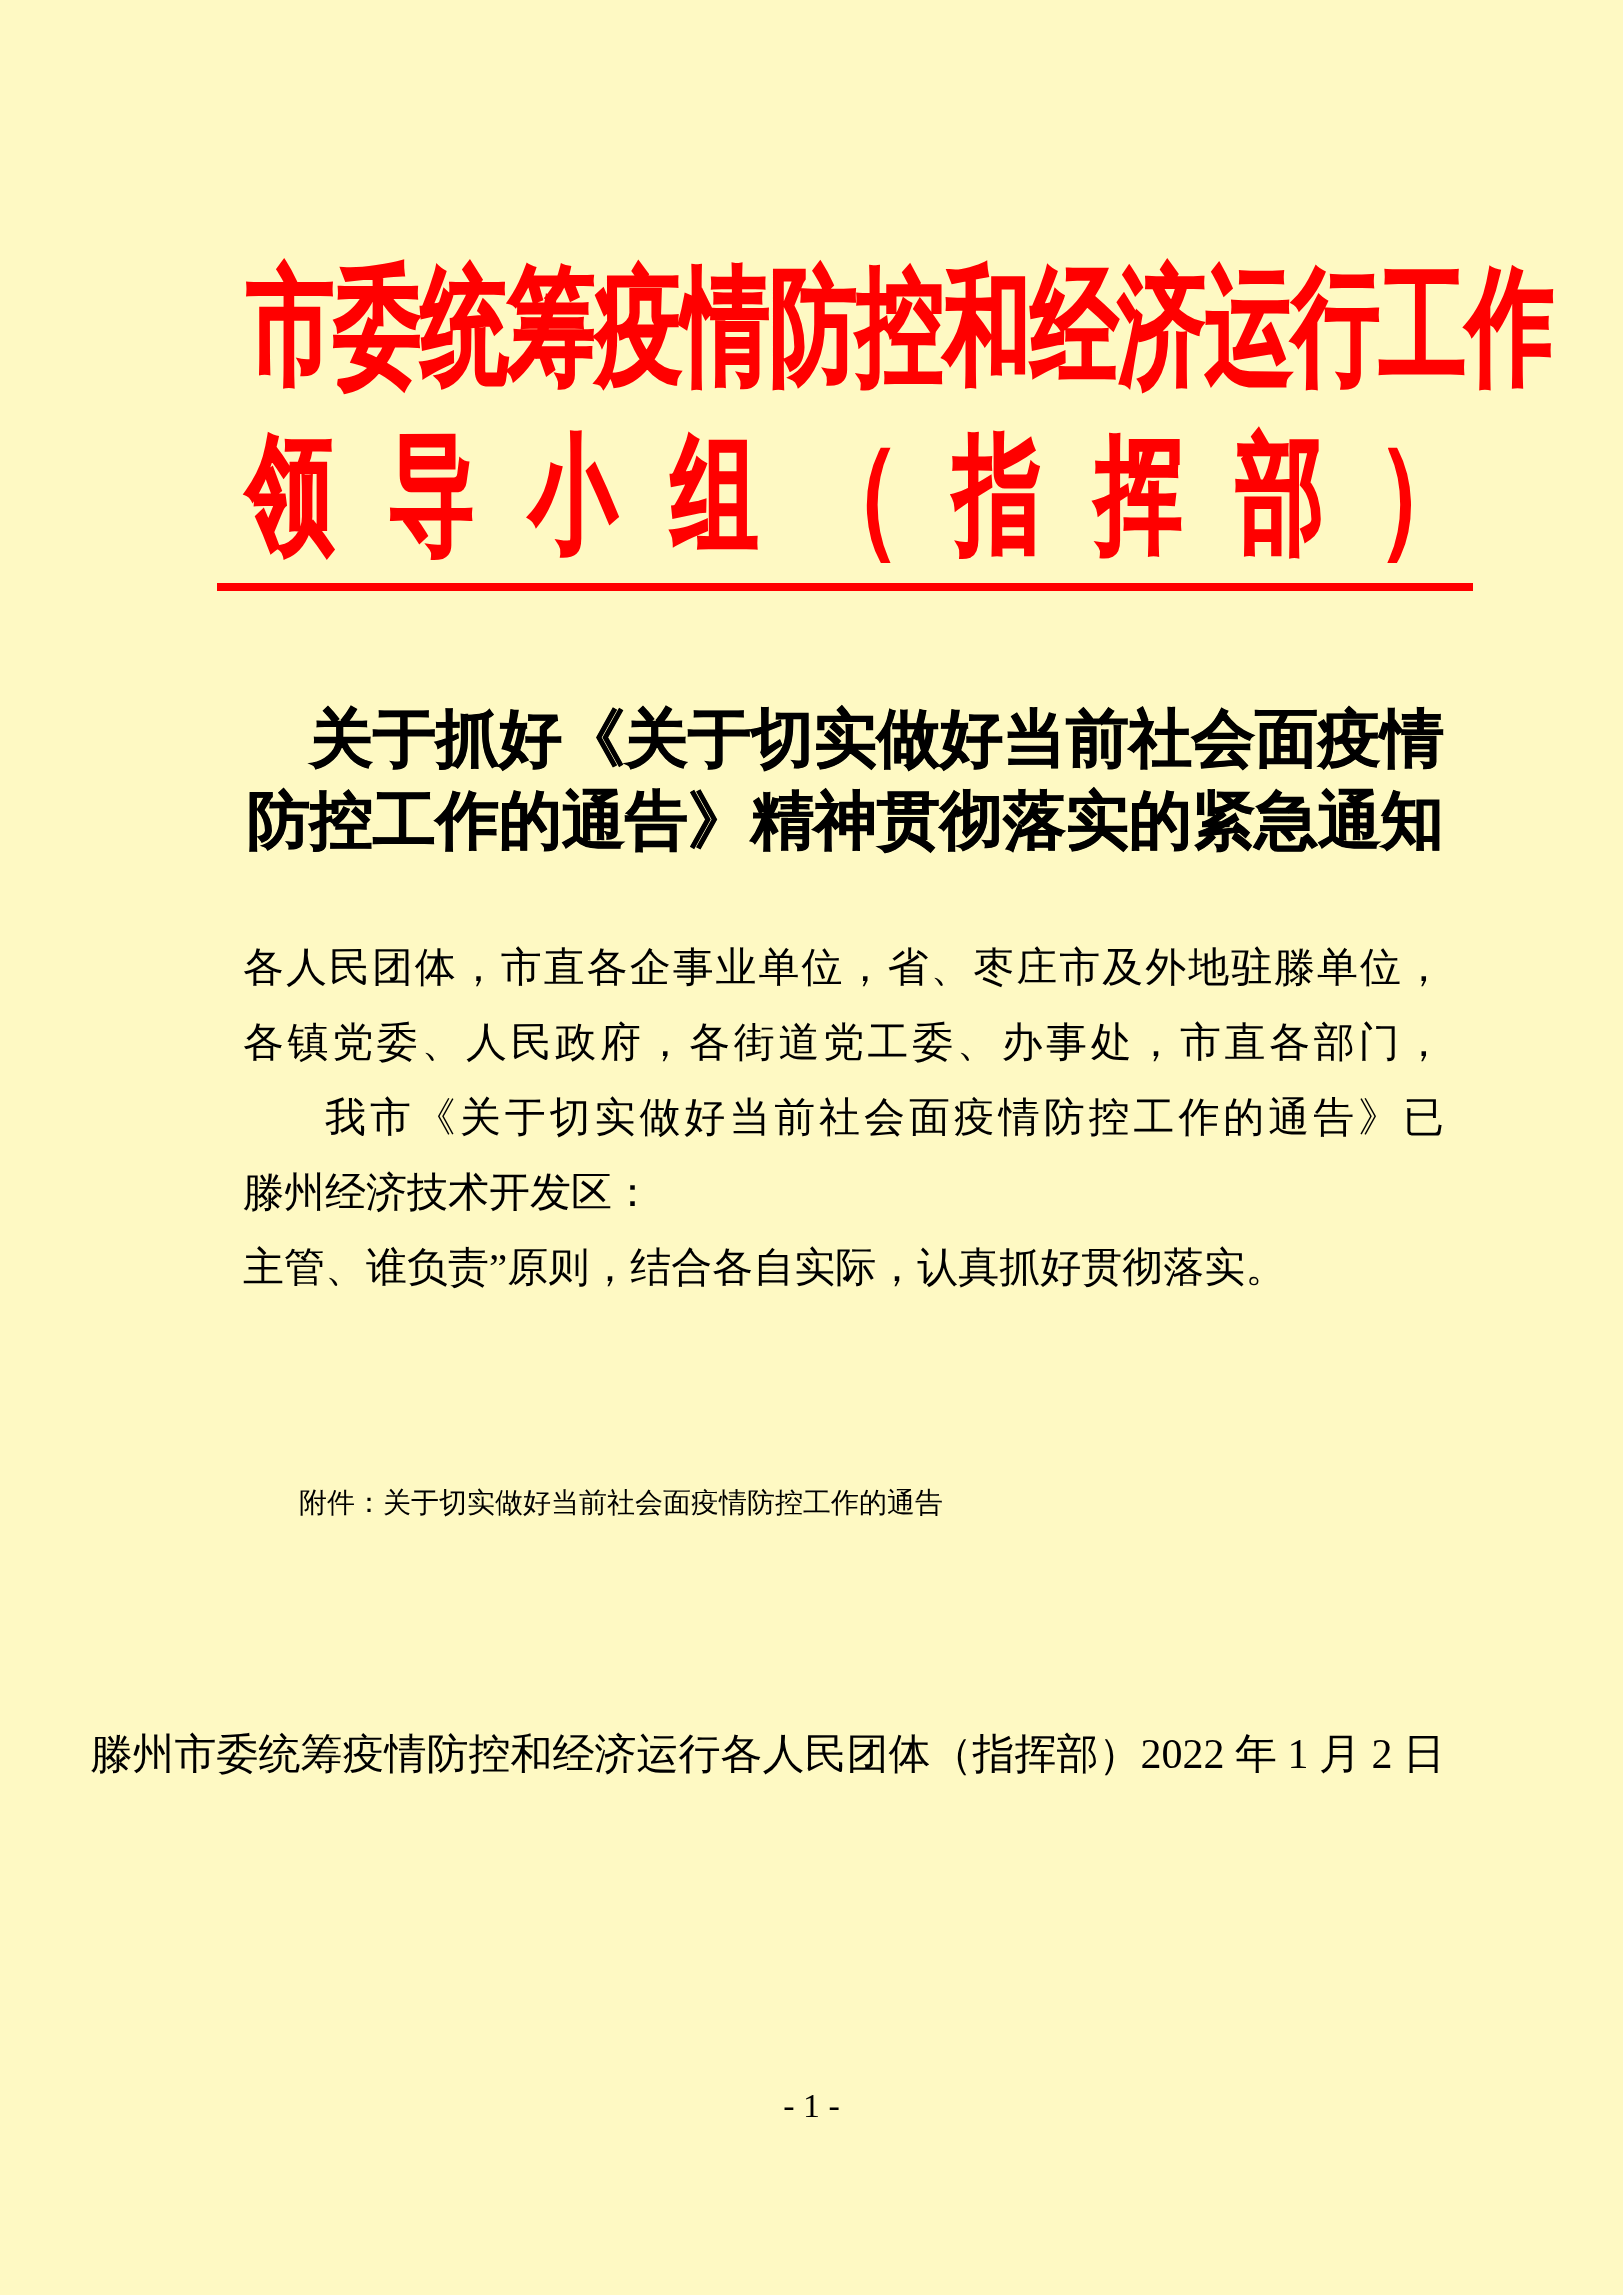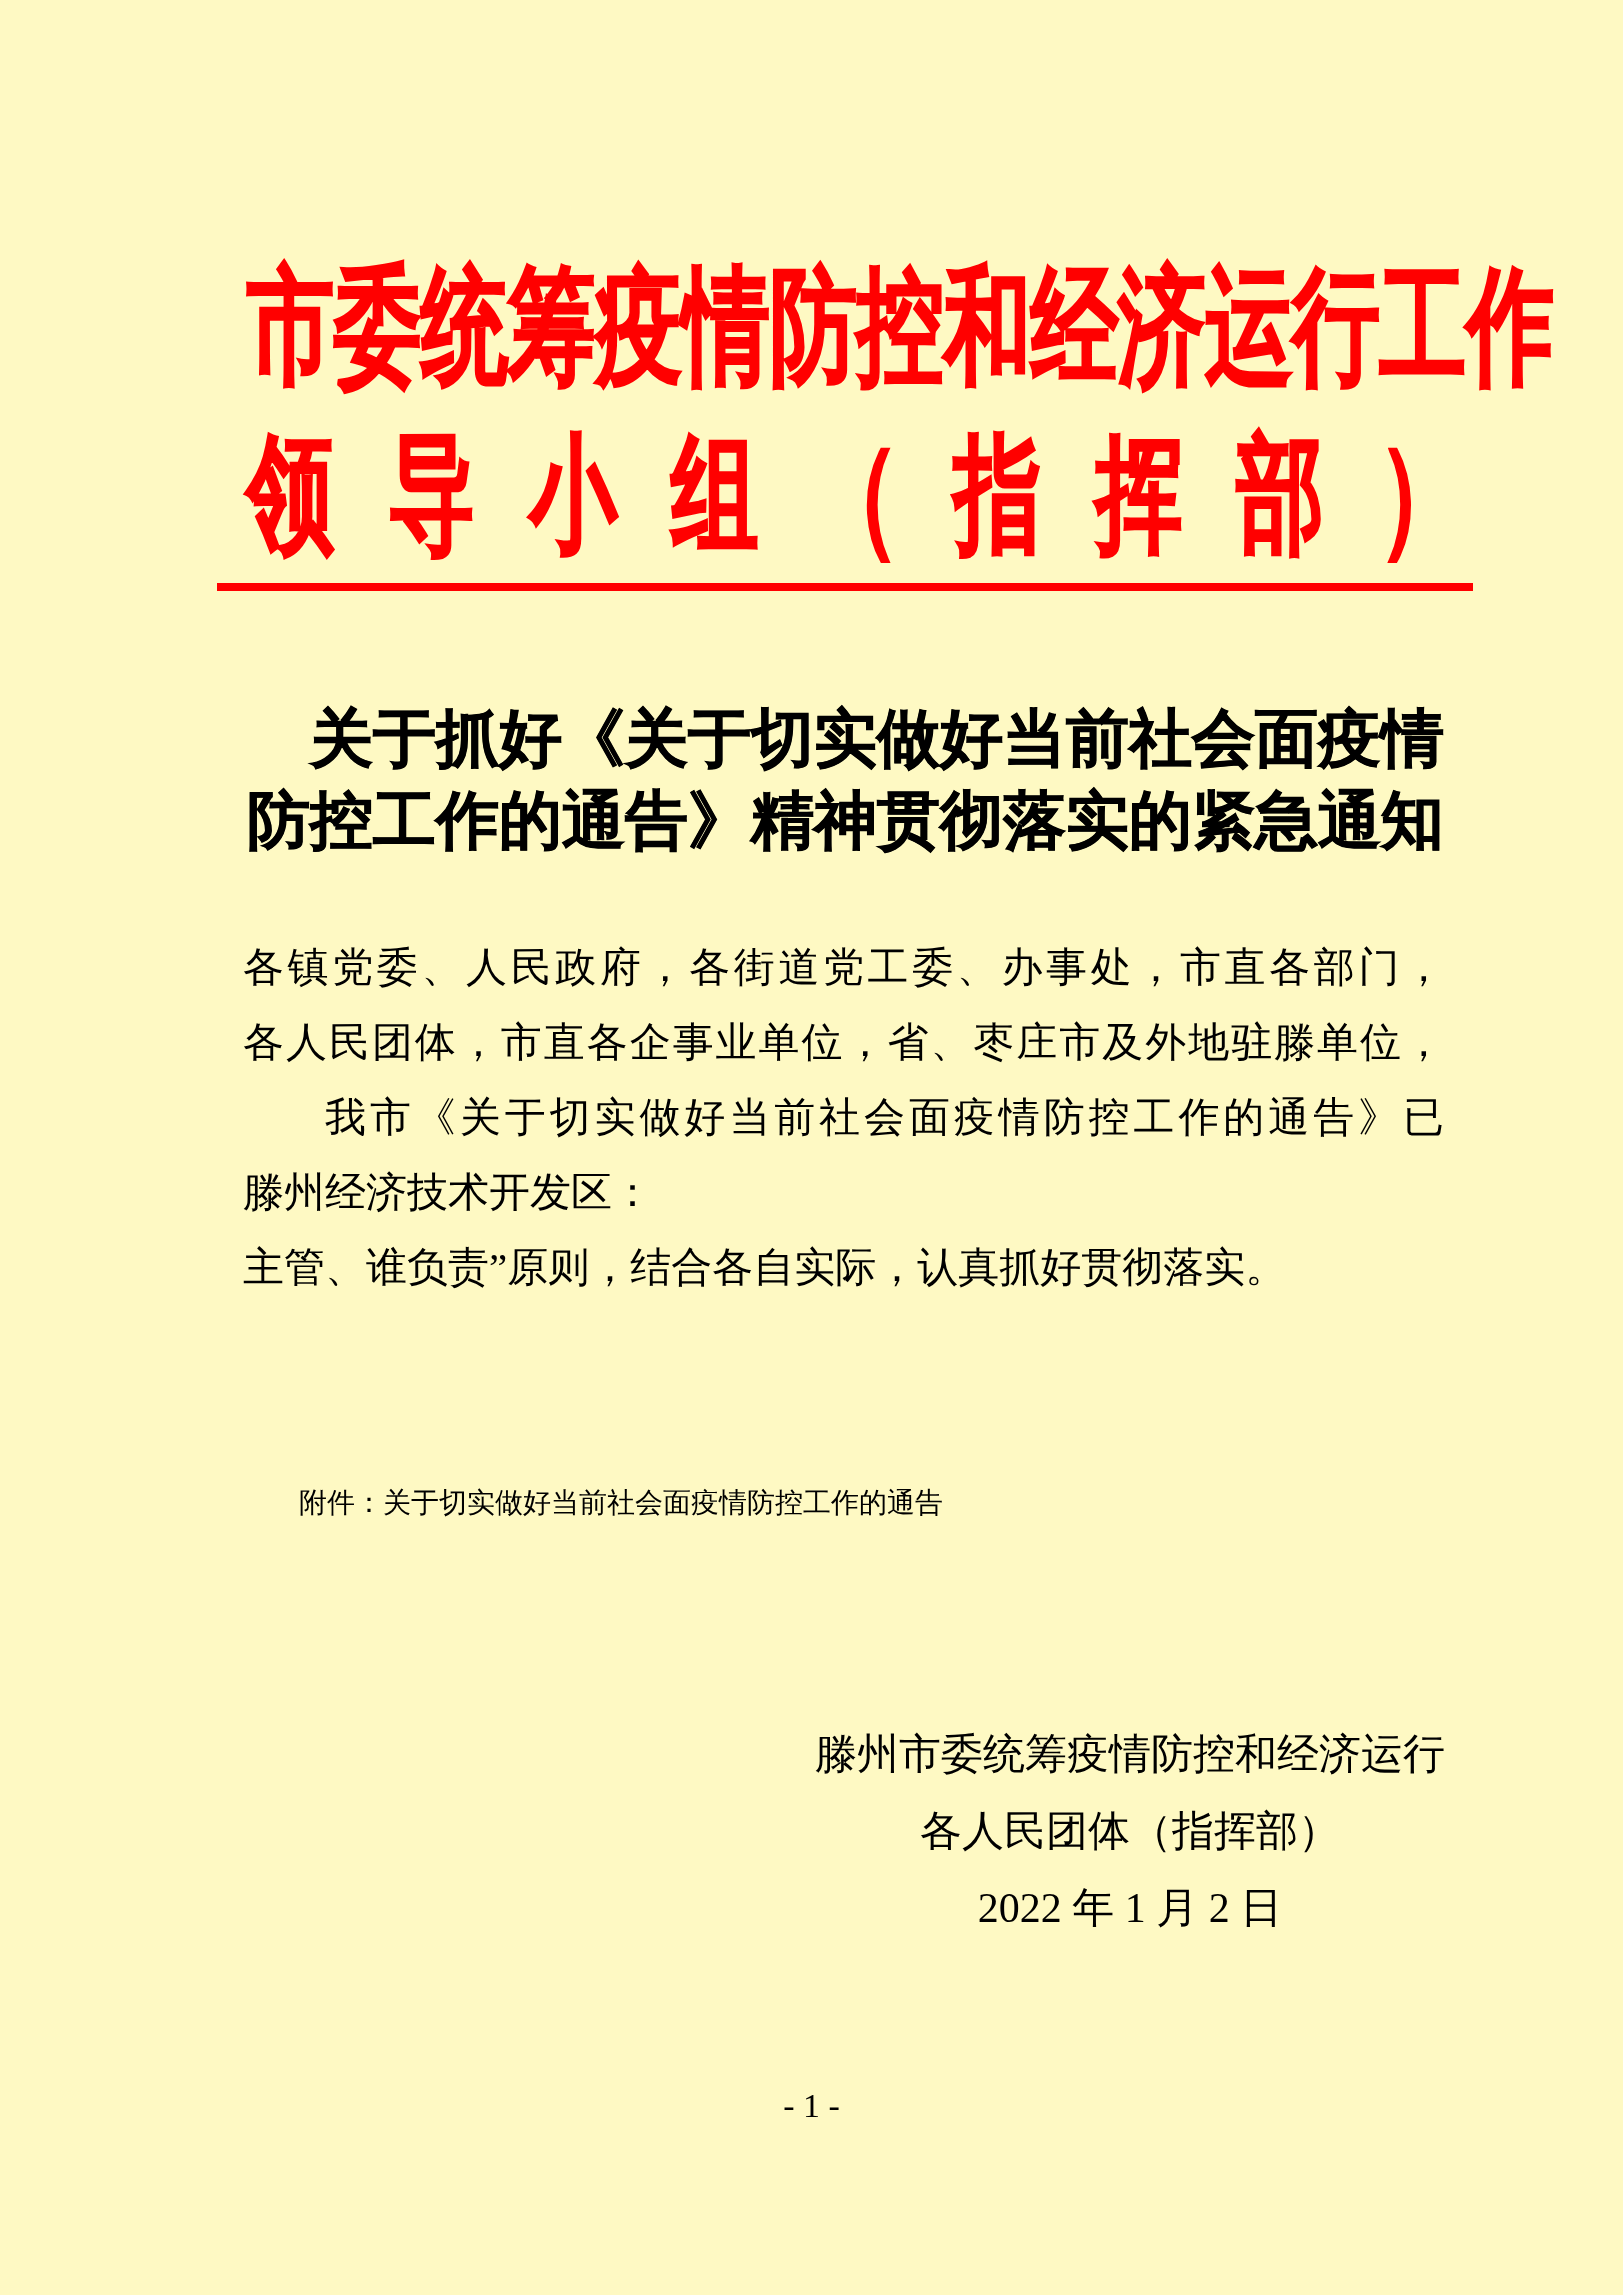--- a/index.html
+++ b/index.html
@@ -90,21 +90,21 @@
     text-indent: 2em;
     font-family: Liberation Serif, serif;
   }
 
   
   .signature {
     position: absolute;
     top: 1716px;
     right: 178px;
     display: flex;
-    flex-direction: column;
+    flex-direction: row;
     align-items: center;
     font-size: 42px;
     line-height: 77px;
     font-family: "Liberation Serif", serif;
   }
 
   
   .page-number {
     position: absolute;
     left: 0;
@@ -137,22 +137,22 @@
   </header>
 
   <div class="red-rule"></div>
 
   <h1 class="doc-title">
     <div>关于抓好《关于切实做好当前社会面疫情</div>
     <div>防控工作的通告》精神贯彻落实的紧急通知</div>
   </h1>
 
   <div class="body-text">
+    <div class="bline just">各人民团体，市直各企事业单位，省、枣庄市及外地驻滕单位，</div>
     <div class="bline just">各镇党委、人民政府，各街道党工委、办事处，市直各部门，</div>
-    <div class="bline just">各人民团体，市直各企事业单位，省、枣庄市及外地驻滕单位，</div>
     <div class="bline just indent">我市《关于切实做好当前社会面疫情防控工作的通告》已</div>
     <div class="bline">滕州经济技术开发区：</div>
     <div class="bline">主管、谁负责”原则，结合各自实际，认真抓好贯彻落实。</div>
   </div>
 
   <div class="attachment">附件：关于切实做好当前社会面疫情防控工作的通告</div>
 
   <div class="signature">
     <div>滕州市委统筹疫情防控和经济运行</div>
     <div>各人民团体（指挥部）</div>

